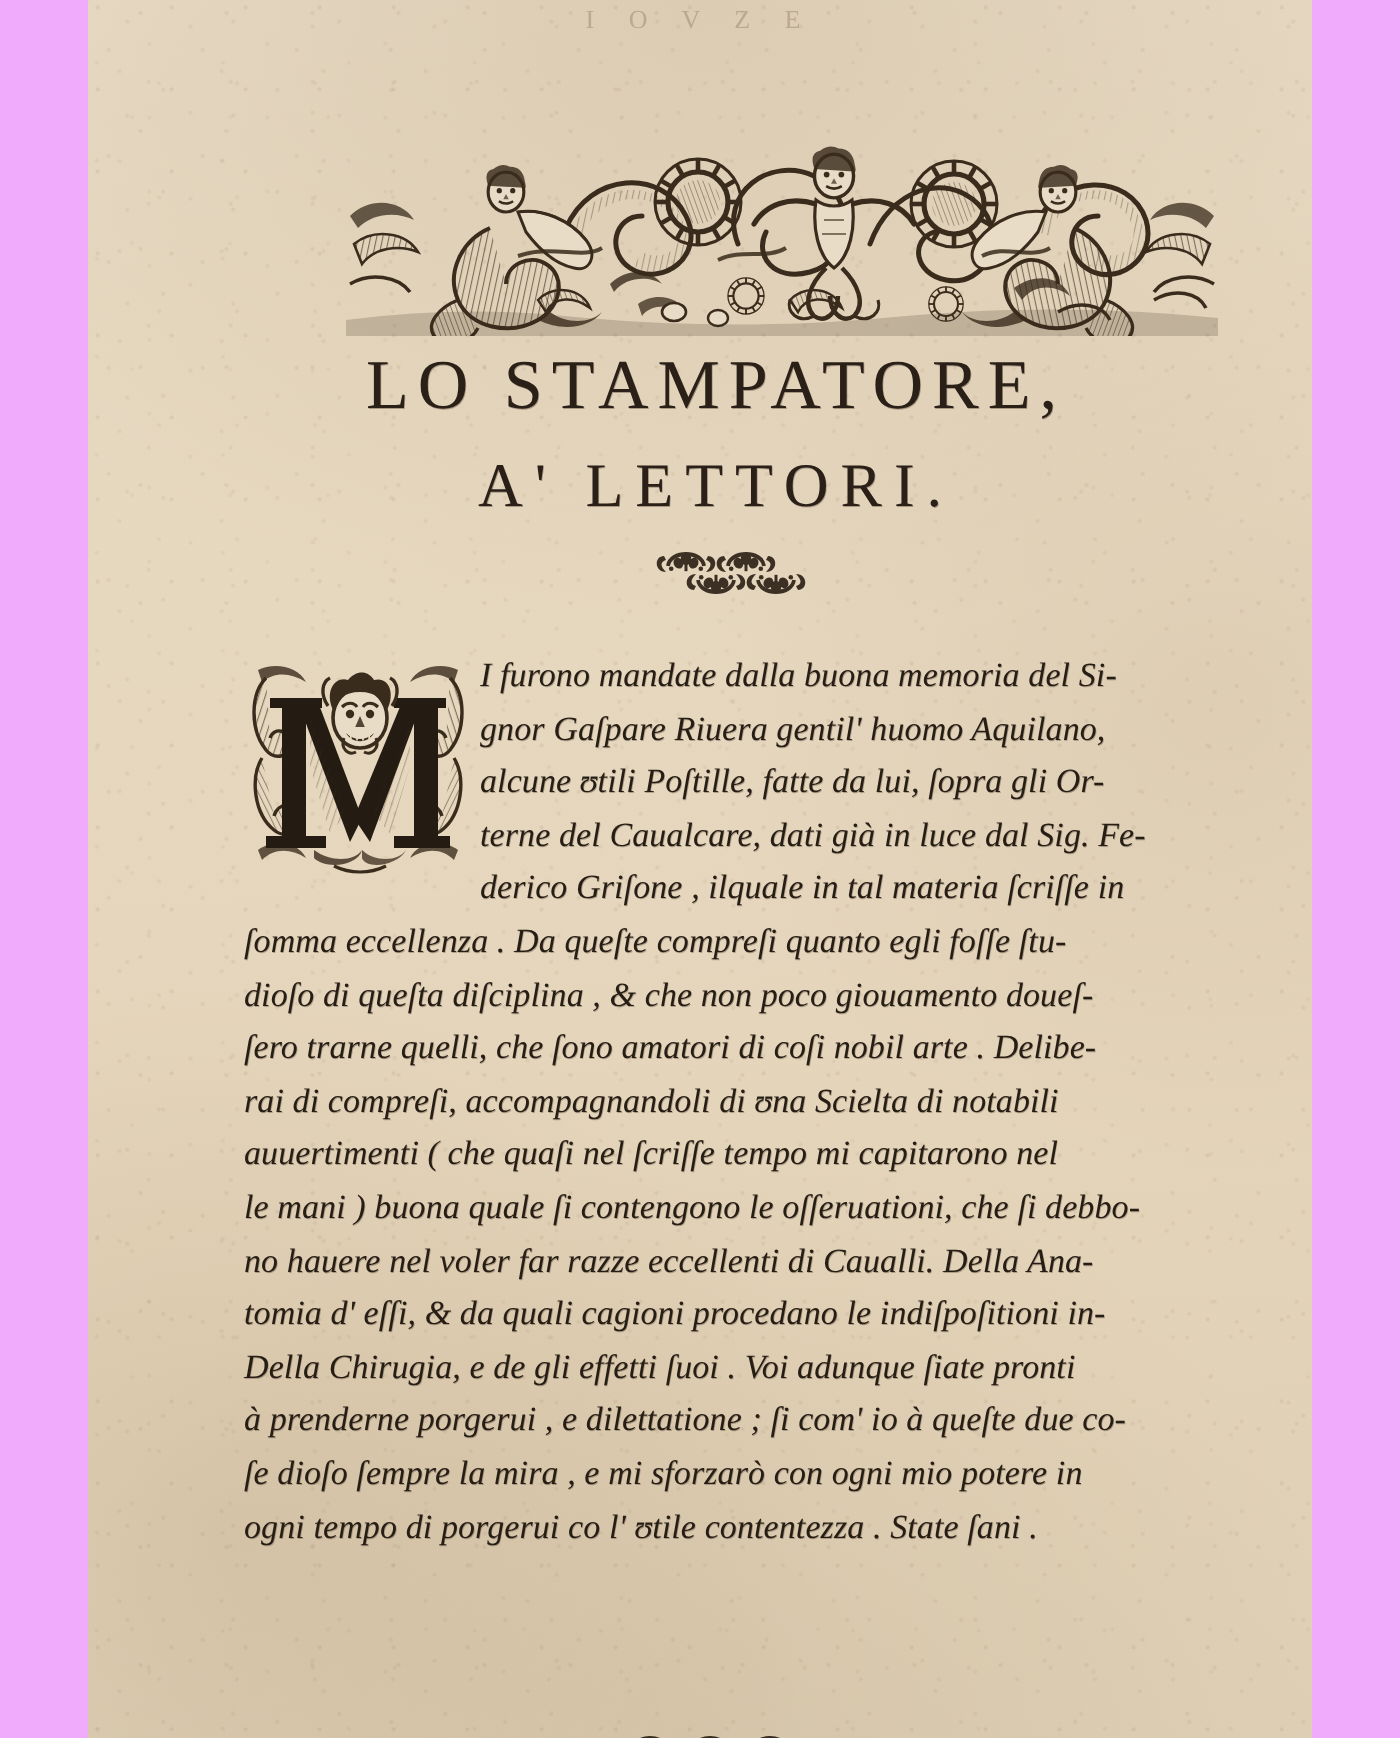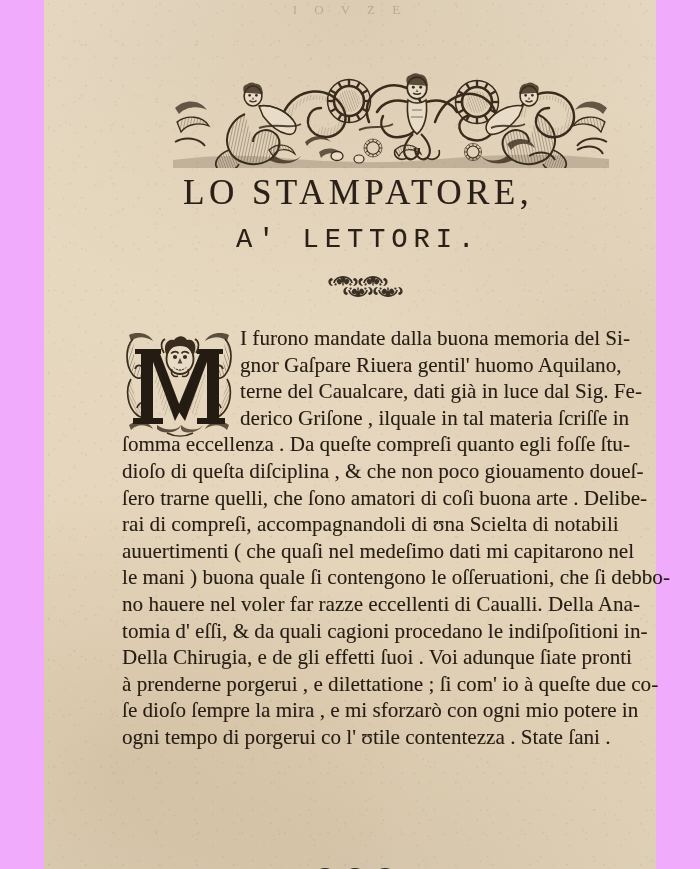--- a/index.html
+++ b/index.html
@@ -107,22 +107,22 @@
   .title-line1 {
     font-family: "Liberation Serif", "DejaVu Serif", serif;
     font-size: 35px;
     letter-spacing: 4.5px;
     color: #2a2018;
     line-height: 1.12;
     text-shadow: 0.4px 0.3px 0 rgba(60,44,28,0.35);
     white-space: nowrap;
   }
   .title-line2 {
-    font-family: Liberation Mono, monospace;
-    font-size: 27px;
+    font-family: Liberation Serif, serif;
+    font-size: 31px;
     letter-spacing: 6px;
     color: #2a2018;
     margin-top: 13px;
     text-shadow: 0.4px 0.3px 0 rgba(60,44,28,0.35);
     white-space: nowrap;
   }
 
   
   .fleuron {
     position: absolute;
@@ -135,21 +135,22 @@
   #fleuron-title { top: 231px; }
   #fleuron-tail  { top: 820px; }
 
   
   .body-text {
     position: absolute;
     left: 0;
     top: 286px;
     width: 472px;
     font-family: "Liberation Serif", "DejaVu Serif", serif;
-    font-size: 21px;
+    font-style: italic;
+    font-size: 17px;
     line-height: 26.6px;
     color: #261d14;
     text-align: justify;
     text-justify: inter-word;
     letter-spacing: 0.05px;
     text-shadow: 0.35px 0.25px 0 rgba(55,40,26,0.3);
   }
   .body-text .ln {
     display: block;
     white-space: nowrap;
@@ -439,27 +440,28 @@
             <path d="M34,100 C42,106 54,106 58,100 C56,108 40,110 34,104 Z" fill="#3a2c1c" opacity="0.8"></path>
             <path d="M58,100 C64,106 76,106 80,100 C76,108 60,110 58,104 Z" fill="#3a2c1c" opacity="0.75"></path>
             <path d="M44,108 C52,112 62,112 70,108" fill="none" stroke="#3a2c1c" stroke-width="1.6"></path>
           </g>
         </svg>
       </div>
 
       <div class="body-text">
         <span class="ln indent">I furono mandate dalla buona memoria del Si-</span>
         <span class="ln indent">gnor Gaſpare Riuera gentil' huomo Aquilano,</span>
+        <span class="ln indent">alcune ʊtili Poſtille, fatte da lui, ſopra gli Or-</span>
         <span class="ln indent">terne del Caualcare, dati già in luce dal Sig. Fe-</span>
         <span class="ln indent">derico Griſone , ilquale in tal materia ſcriſſe in</span>
         <span class="ln">ſomma eccellenza . Da queſte compreſi quanto egli foſſe ſtu-</span>
         <span class="ln">dioſo di queſta diſciplina , &amp; che non poco giouamento doueſ-</span>
-        <span class="ln">ſero trarne quelli, che ſono amatori di coſi buona arte . Delibe-</span>
+        <span class="ln">ſero trarne quelli, che ſono amatori di coſi nobil arte . Delibe-</span>
         <span class="ln">rai di compreſi, accompagnandoli di ʊna Scielta di notabili</span>
-        <span class="ln">auuertimenti ( che quaſi nel medeſimo dati mi capitarono nel</span>
+        <span class="ln">auuertimenti ( che quaſi nel ſcriſſe tempo mi capitarono nel</span>
         <span class="ln">le mani ) buona quale ſi contengono le oſſeruationi, che ſi debbo-</span>
         <span class="ln">no hauere nel voler far razze eccellenti di Caualli. Della Ana-</span>
         <span class="ln">tomia d' eſſi, &amp; da quali cagioni procedano le indiſpoſitioni in-</span>
         <span class="ln">Della Chirugia, e de gli effetti ſuoi . Voi adunque ſiate pronti</span>
         <span class="ln">à prenderne porgerui , e dilettatione ; ſi com' io à queſte due co-</span>
         <span class="ln">ſe dioſo ſempre la mira , e mi sforzarò con ogni mio potere in</span>
         <span class="ln">ogni tempo di porgerui co l' ʊtile contentezza . State ſani .</span>
       </div>
 
       <div class="fleuron" id="fleuron-tail">

